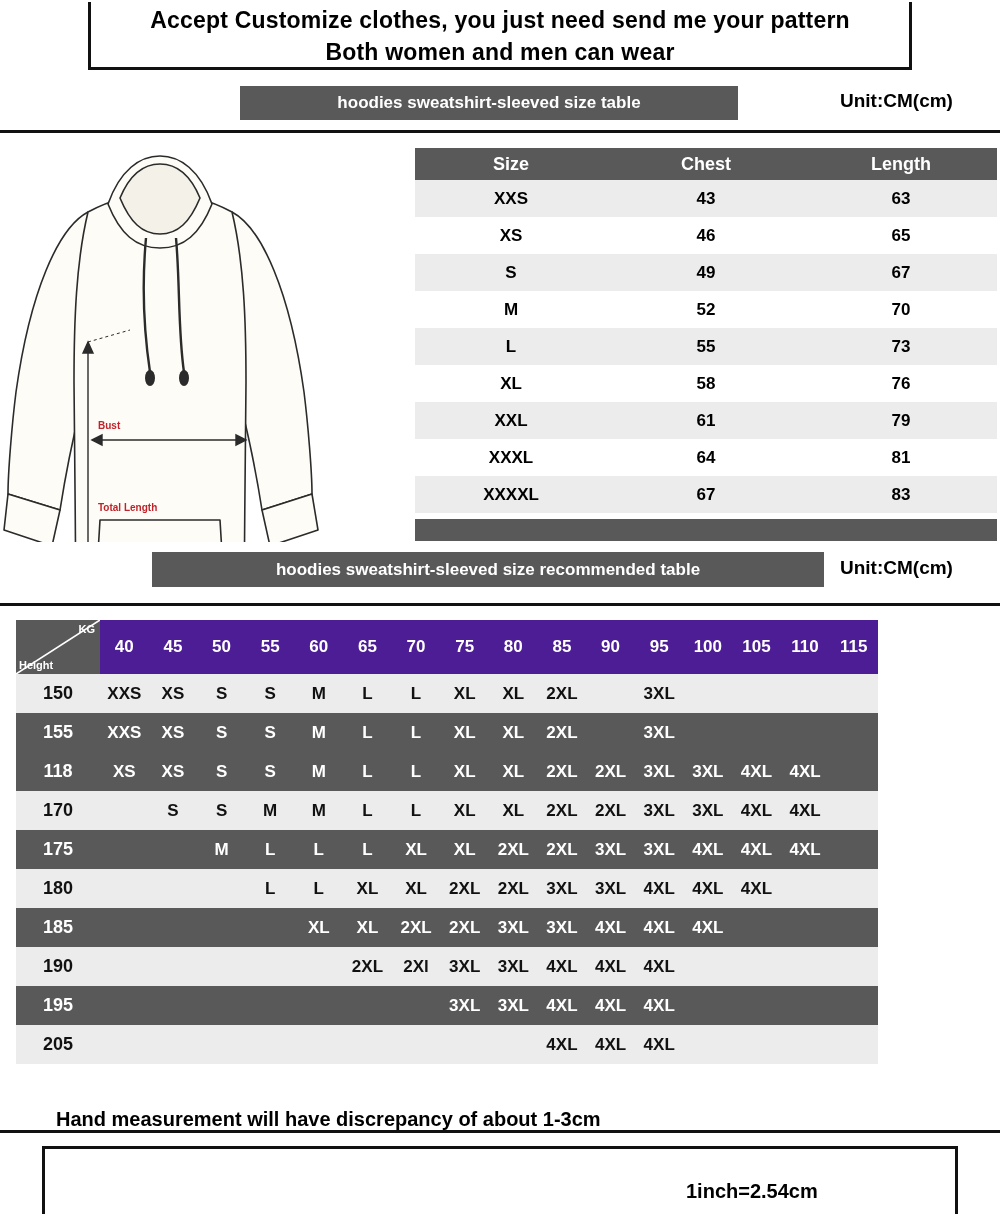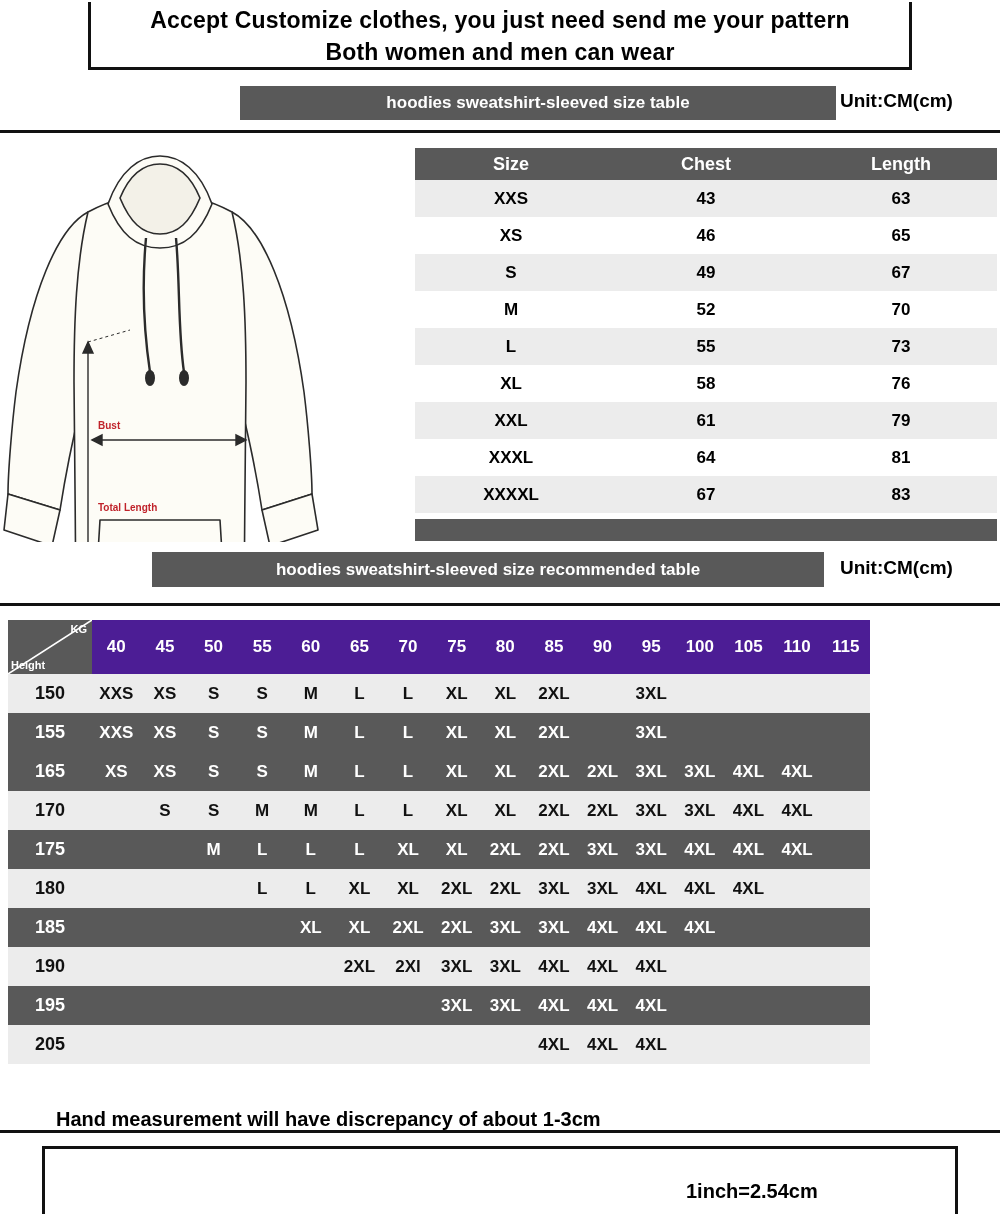--- a/index.html
+++ b/index.html
@@ -47,21 +47,21 @@
   .band {
     position: absolute;
     background: #595959;
     color: #fff;
     font-weight: bold;
     display: flex;
     align-items: center;
     justify-content: center;
   }
   .band1 {
-    left: 240px; top: 0; width: 596px; height: 34px;
+    left: 240px; top: 0; width: 498px; height: 34px;
     font-size: 17px;
   }
   .unit1 {
     position: absolute;
     left: 840px; top: 4px;
     font-size: 19px;
     font-weight: bold;
   }
   .hr-top {
     position: absolute;
@@ -153,21 +153,21 @@
   }
   .hr-mid {
     position: absolute;
     left: 0; top: 603px; width: 1000px;
     border-top: 3px solid #111;
   }
 
   
   .rec-table {
     position: absolute;
-    left: 8px; top: 620px;
+    left: 16px; top: 620px;
     width: 862px;
     border-collapse: collapse;
     table-layout: fixed;
     font-size: 17px;
     font-weight: bold;
   }
   .rec-table th, .rec-table td {
     text-align: center;
     height: 39px;
     padding: 0;
@@ -440,21 +440,21 @@
       <td>XL</td>
       <td>2XL</td>
       <td></td>
       <td>3XL</td>
       <td></td>
       <td></td>
       <td></td>
       <td></td>
     </tr>
     <tr class="dark">
-      <td class="rowhead">165</td>
+      <td class="rowhead">118</td>
       <td>XS</td>
       <td>XS</td>
       <td>S</td>
       <td>S</td>
       <td>M</td>
       <td>L</td>
       <td>L</td>
       <td>XL</td>
       <td>XL</td>
       <td>2XL</td>

